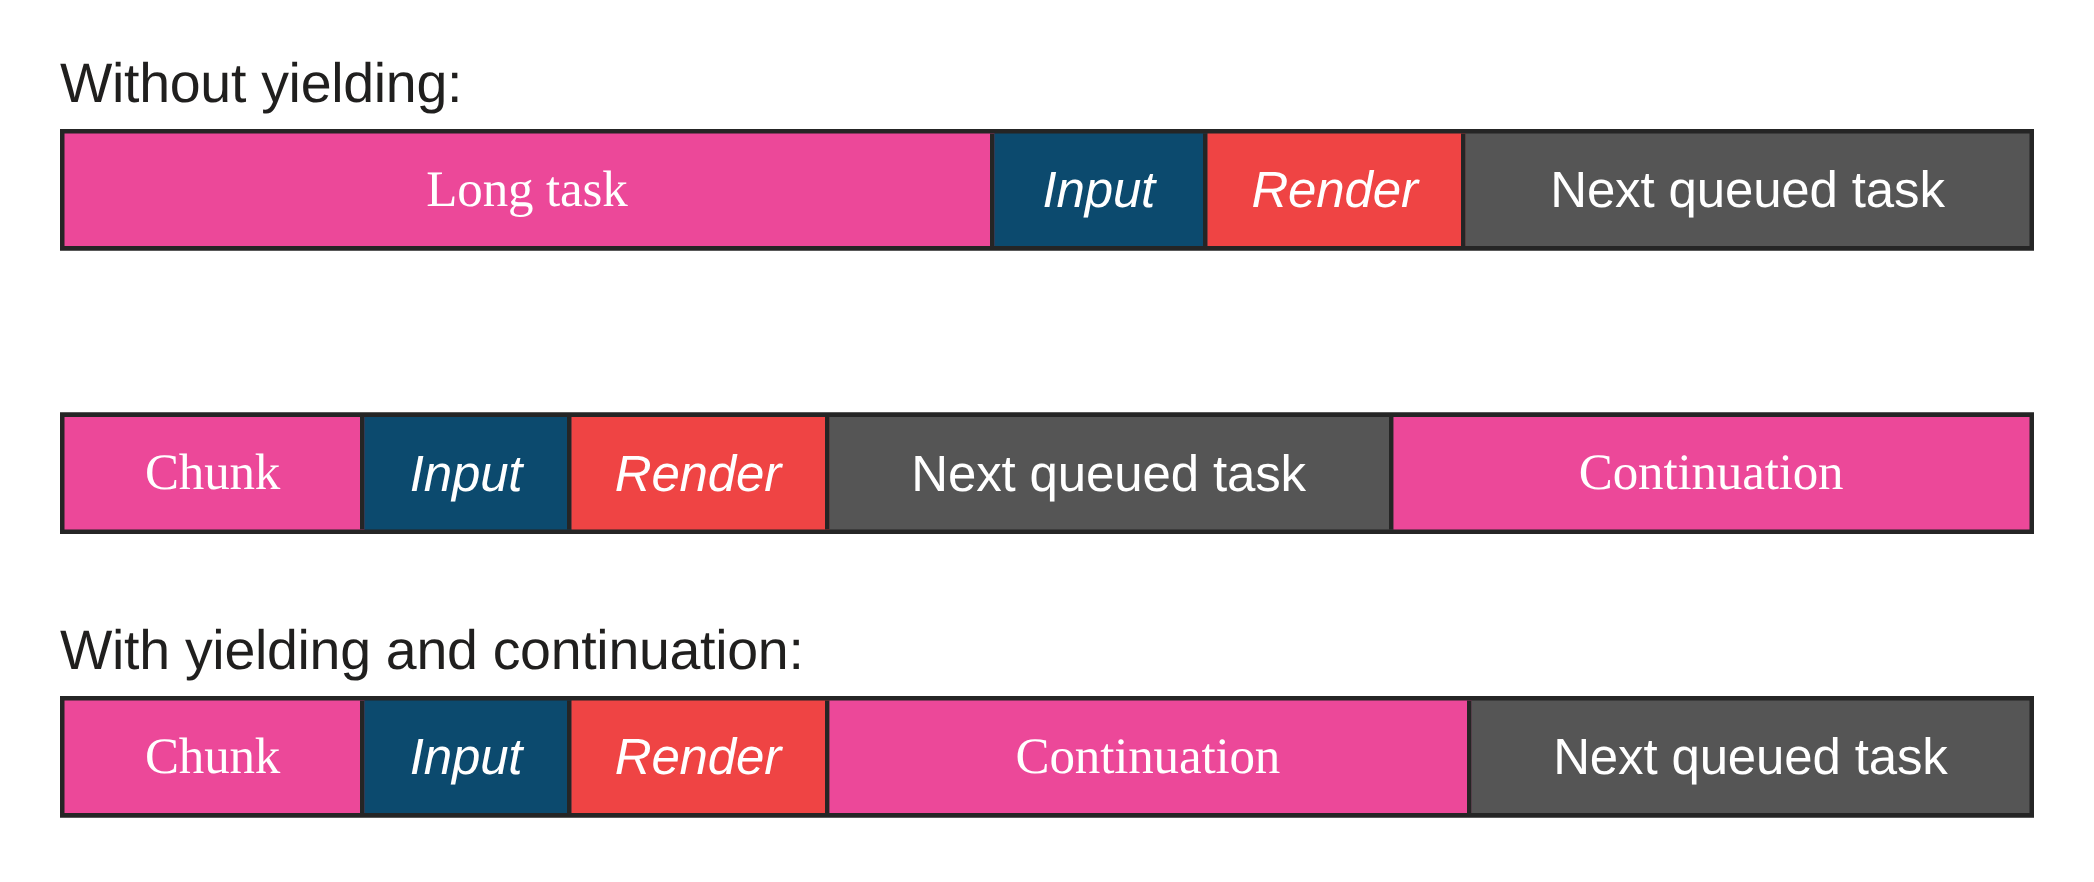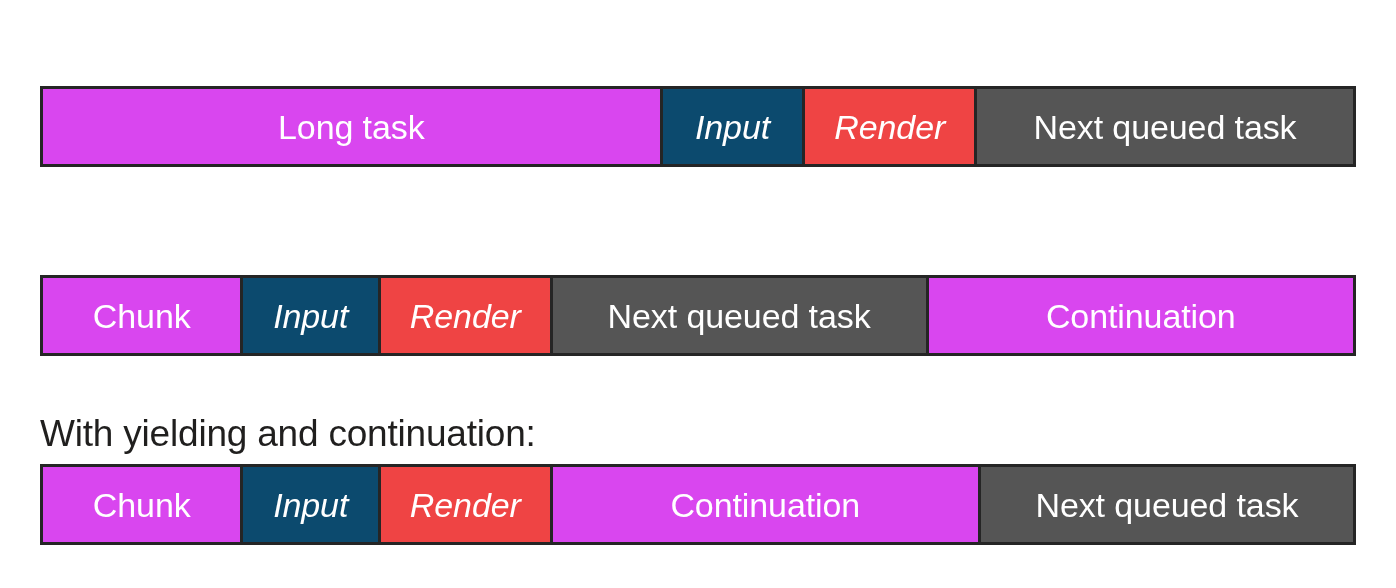--- a/index.html
+++ b/index.html
@@ -65,39 +65,40 @@
 
   .seg-label {
     font-size: 34px;
     line-height: 38px;
     color: #ffffff;
     white-space: nowrap;
     letter-spacing: -0.1px;
     padding: 0 6px;
   }
 
-  .c-blue  { background: #d946ef; }
+  .c-blue  { background: #ec4899; font-family: Liberation Serif, serif; }
   .c-red   { background: #0c4a6e; font-style: italic; }
   .c-green { background: #ef4444; font-style: italic; }
   .c-gray  { background: #555555; justify-content: center; }
 
   
   .section-1 { top: 0px;   height: 180px; }
   .section-2 { top: 189px; height: 180px; }
   .section-3 { top: 378px; height: 180px; padding-left: 22px; }
 
   .section .section-label { top: 34px; }
   .section .bar           { top: 86px; }
 </style>
 </head>
 <body>
 
 <div id="diagram">
 
   <div class="section section-1">
+    <div class="section-label">Without yielding:</div>
     <div class="bar">
       <div class="seg c-blue" style="width:47.3%">
         <span class="seg-label">Long task</span>
       </div>
       <div class="seg c-red" style="width:10.9%">
         <span class="seg-label">Input</span>
       </div>
       <div class="seg c-green" style="width:13.1%">
         <span class="seg-label">Render</span>
       </div>

